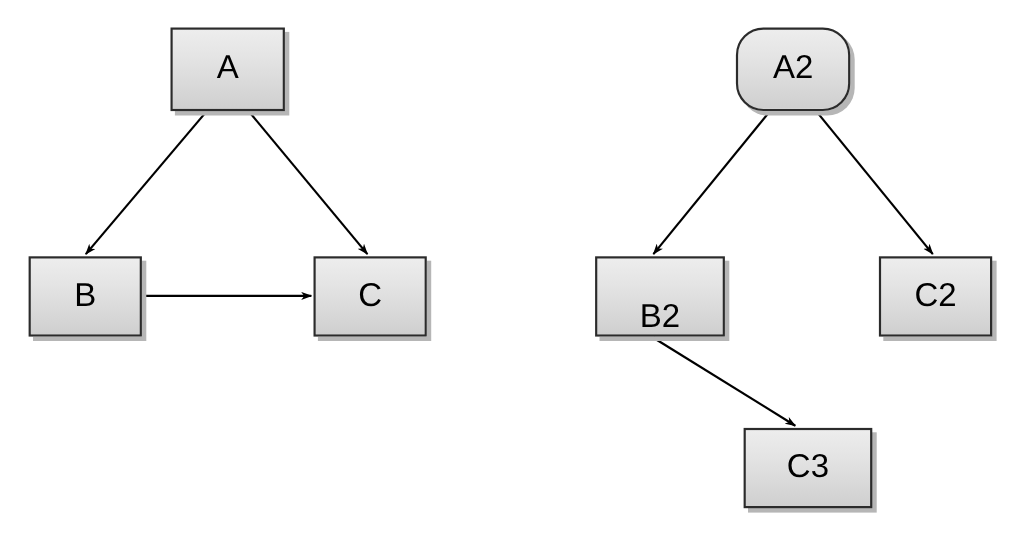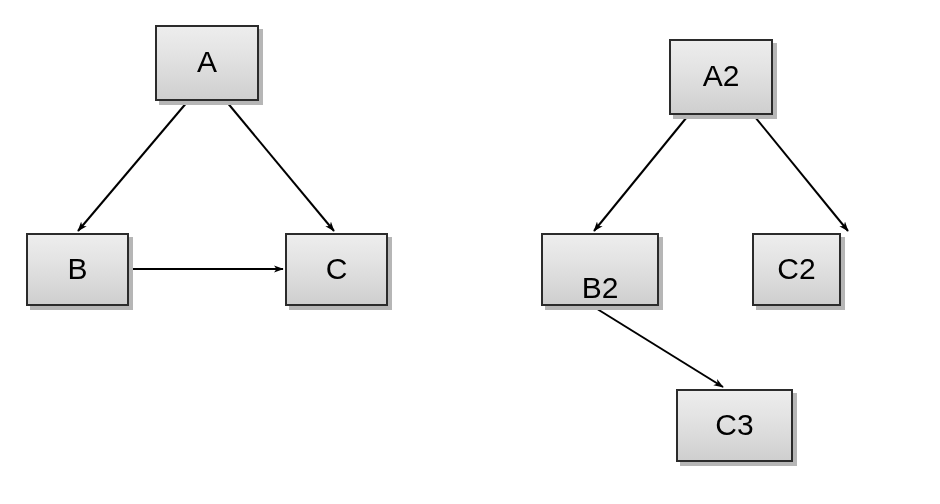--- a/index.html
+++ b/index.html
@@ -70,27 +70,27 @@
   <div id="nodes-group">
       <div class="node" style="left: 155px; top: 25px; width: 104px; height: 76px;">
         <span class="node-label">A</span>
       </div>
       <div class="node" style="left: 26px; top: 233px; width: 103px; height: 73px;">
         <span class="node-label">B</span>
       </div>
       <div class="node" style="left: 285px; top: 233px; width: 103px; height: 73px;">
         <span class="node-label">C</span>
       </div>
-      <div class="node" style="left: 669px; top: 39px; width: 104px; height: 76px;">
+      <div class="node" style="left: 669px; top: 25px; width: 104px; height: 76px; border-radius: 25px;">
         <span class="node-label">A2</span>
       </div>
       <div class="node" style="left: 541px; top: 233px; width: 118px; height: 73px; align-items: flex-end;">
         <span class="node-label">B2</span>
       </div>
-      <div class="node" style="left: 752px; top: 233px; width: 89px; height: 73px;">
+      <div class="node" style="left: 799px; top: 233px; width: 103px; height: 73px;">
         <span class="node-label">C2</span>
       </div>
       <div class="node" style="left: 676px; top: 389px; width: 117px; height: 73px;">
         <span class="node-label">C3</span>
       </div>
     </div>
 
 </div>
 
 </body></html>

